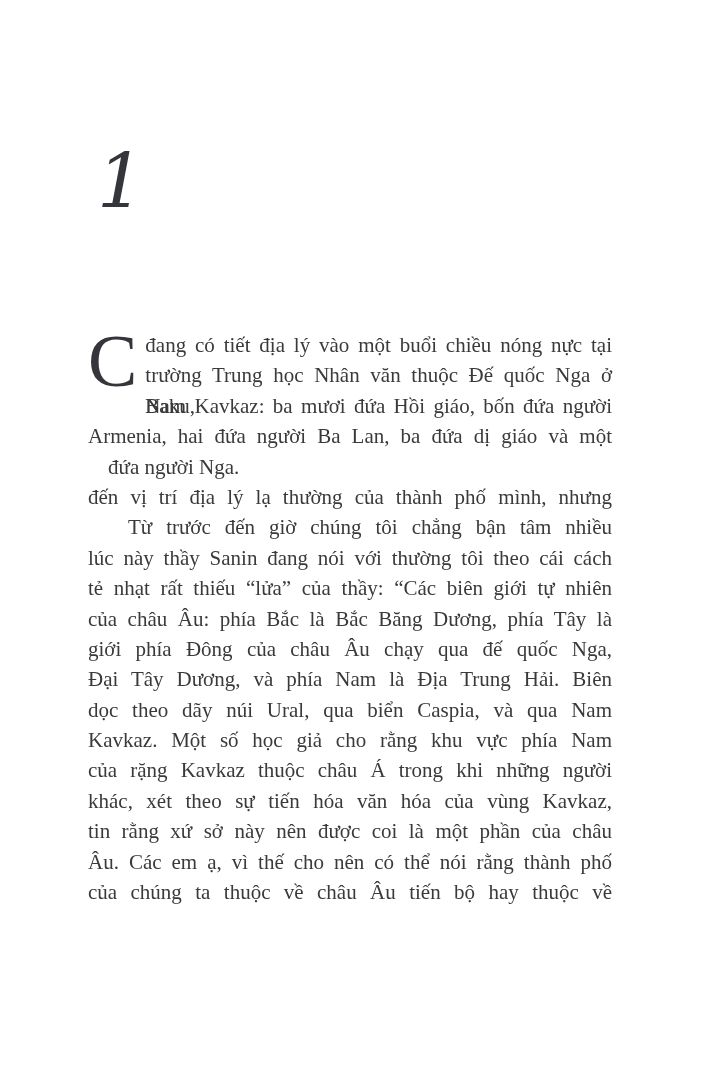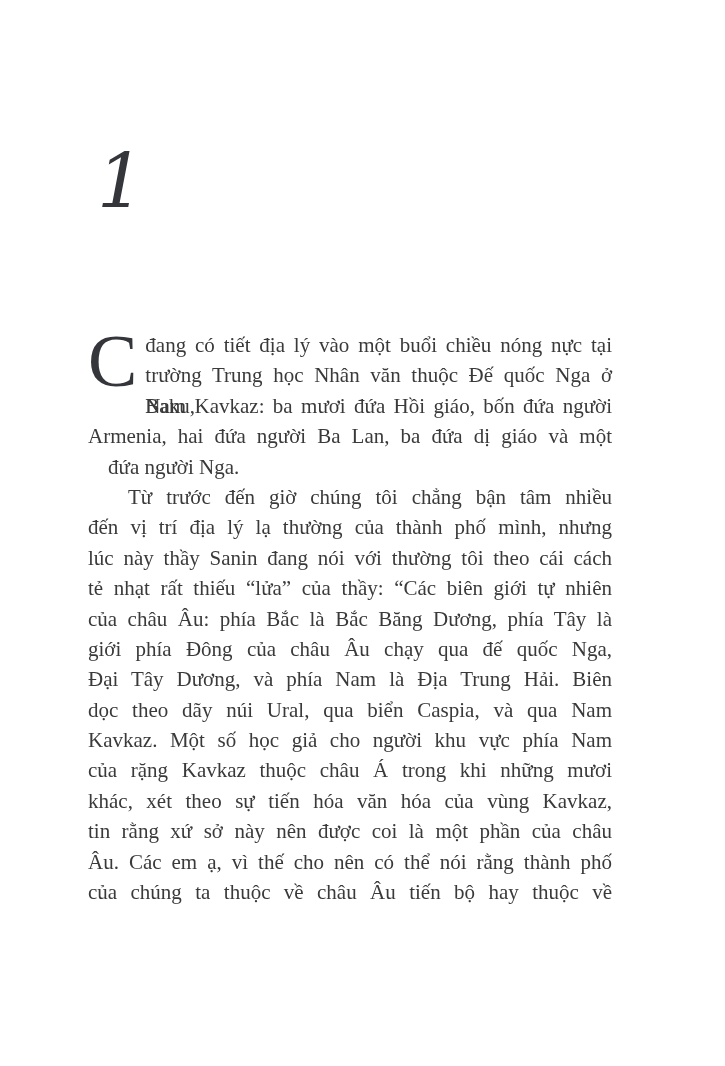--- a/index.html
+++ b/index.html
@@ -69,30 +69,30 @@
     <div class="para">
       <div class="dropcap">C</div>
       <div class="line">đang có tiết địa lý vào một buổi chiều nóng nực tại</div>
       <div class="line">trường Trung học Nhân văn thuộc Đế quốc Nga ở Baku,</div>
       <div class="line">Nam Kavkaz: ba mươi đứa Hồi giáo, bốn đứa người</div>
       <div class="line">Armenia, hai đứa người Ba Lan, ba đứa dị giáo và một</div>
       <div class="line flush-last">đứa người Nga.</div>
     </div>
 
     <div class="para">
+      <div class="line">đến vị trí địa lý lạ thường của thành phố mình, nhưng</div>
       <div class="line first-indent">Từ trước đến giờ chúng tôi chẳng bận tâm nhiều</div>
-      <div class="line">đến vị trí địa lý lạ thường của thành phố mình, nhưng</div>
       <div class="line">lúc này thầy Sanin đang nói với thường tôi theo cái cách</div>
       <div class="line">tẻ nhạt rất thiếu “lửa” của thầy: “Các biên giới tự nhiên</div>
       <div class="line">của châu Âu: phía Bắc là Bắc Băng Dương, phía Tây là</div>
       <div class="line">giới phía Đông của châu Âu chạy qua đế quốc Nga,</div>
       <div class="line">Đại Tây Dương, và phía Nam là Địa Trung Hải. Biên</div>
       <div class="line">dọc theo dãy núi Ural, qua biển Caspia, và qua Nam</div>
-      <div class="line">Kavkaz. Một số học giả cho người khu vực phía Nam</div>
-      <div class="line">của rặng Kavkaz thuộc châu Á trong khi những mươi</div>
+      <div class="line">Kavkaz. Một số học giả cho rằng khu vực phía Nam</div>
+      <div class="line">của rặng Kavkaz thuộc châu Á trong khi những người</div>
       <div class="line">khác, xét theo sự tiến hóa văn hóa của vùng Kavkaz,</div>
       <div class="line">tin rằng xứ sở này nên được coi là một phần của châu</div>
       <div class="line">Âu. Các em ạ, vì thế cho nên có thể nói rằng thành phố</div>
       <div class="line">của chúng ta thuộc về châu Âu tiến bộ hay thuộc về</div>
     </div>
 
   </div>
 </div>
 
 </body></html>

